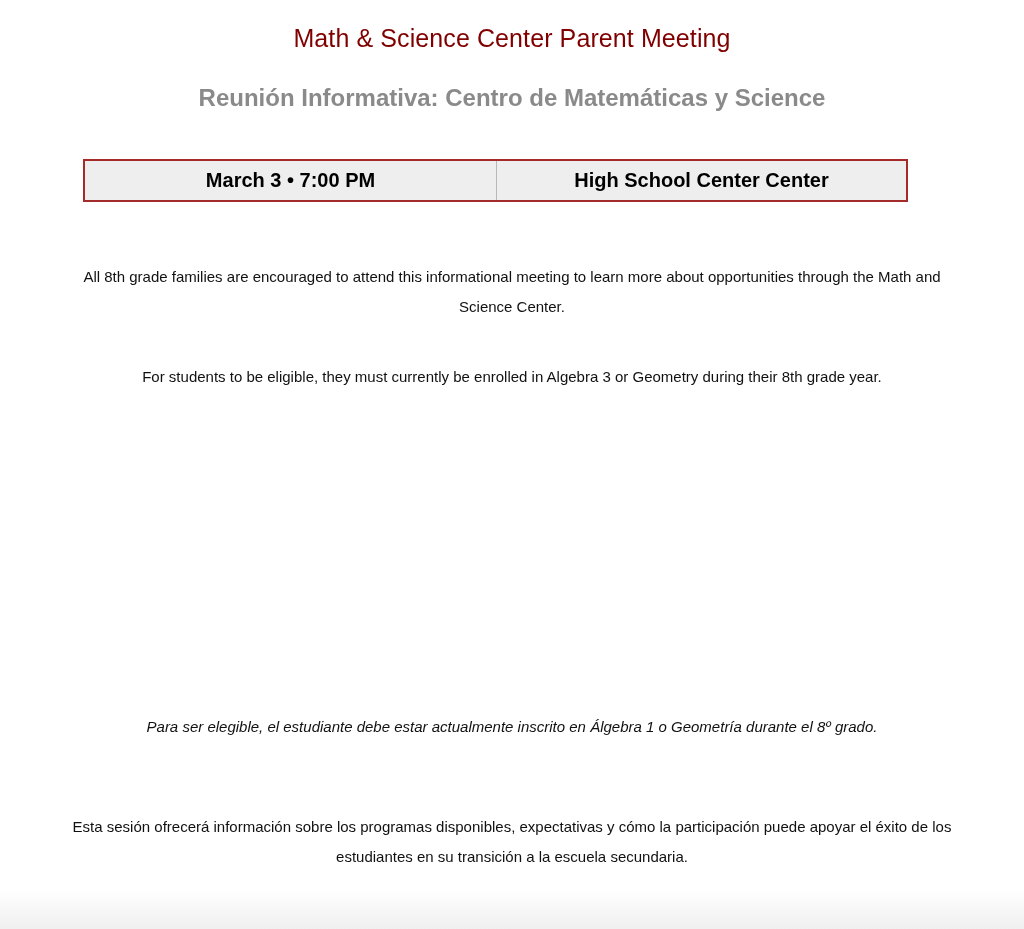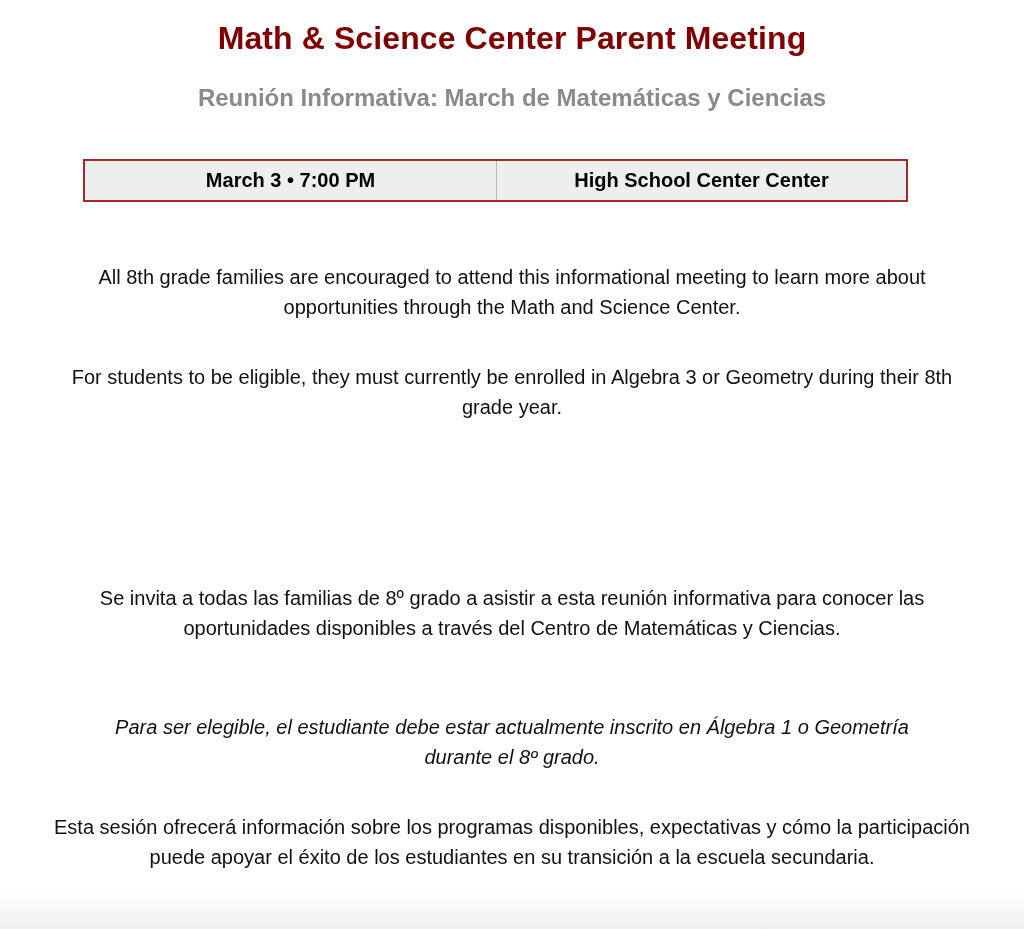--- a/index.html
+++ b/index.html
@@ -19,22 +19,22 @@
       position: absolute;
       left: 0; top: 0;
       width: 1024px;
       height: 929px;
     }
     .title {
       position: absolute;
       left: 0; right: 0;
       top: 18px;
       text-align: center;
-      font-size: 32px;
-      font-weight: bold;
+      font-size: 25px;
+      font-weight: normal;
       line-height: 40px;
       letter-spacing: 0.1px;
     }
     .subtitle {
       position: absolute;
       left: 0; right: 0;
       top: 82px;
       text-align: center;
       font-size: 24px;
       font-weight: bold;
@@ -61,21 +61,21 @@
     }
     .info-table td.left {
       width: 411px;
       border-right: 1px solid #b8b8b8;
     }
     .para {
       position: absolute;
       left: 40px;
       right: 40px;
       text-align: center;
-      font-size: 20px;
+      font-size: 15px;
       line-height: 30px;
       color: #111111;
     }
     .p1 { top: 262px; left: 70px; right: 70px; }
     .p2 { top: 362px; left: 50px; right: 50px; }
     .p3 { top: 462px; left: 50px; right: 50px; }
     .p4 { top: 583px; left: 70px; right: 70px; }
     .p5 { top: 712px; left: 80px; right: 80px; font-style: italic; }
     .p6 { top: 812px; left: 50px; right: 50px; }
     .bottom-fade {
@@ -85,32 +85,31 @@
       height: 40px;
       background: linear-gradient(to bottom, rgba(245,245,245,0) 0%, rgba(238,238,238,0.9) 100%);
       pointer-events: none;
     }
   </style>
 </head>
 <body>
 
 <div class="page">
   <h1 class="title" style="margin:0;color:#800000;">Math &amp; Science Center Parent Meeting</h1>
-  <h2 class="subtitle" style="margin:0;color:#8a8a8a;">Reunión Informativa: March de Matemáticas y Ciencias</h2>
+  <h2 class="subtitle" style="margin:0;color:#8a8a8a;">Reunión Informativa: Centro de Matemáticas y Science</h2>
 
   <table class="info-table" style="border-color:#a52a2a;">
     <tbody>
         <tr>
       <td class="left">March 3 • 7:00 PM</td>
       <td class="right">High School Center Center</td>
     </tr>
   </tbody>
     </table>
 
   <p class="para p1" style="margin:0;">All 8th grade families are encouraged to attend this informational meeting to learn more about opportunities through the Math and Science Center.</p>
   <p class="para p2" style="margin:0;">For students to be eligible, they must currently be enrolled in Algebra 3 or Geometry during their 8th grade year.</p>
 
-  <p class="para p4" style="margin:0;">Se invita a todas las familias de 8º grado a asistir a esta reunión informativa para conocer las oportunidades disponibles a través del Centro de Matemáticas y Ciencias.</p>
   <p class="para p5" style="margin:0;">Para ser elegible, el estudiante debe estar actualmente inscrito en Álgebra 1 o Geometría durante el 8º grado.</p>
   <p class="para p6" style="margin:0;">Esta sesión ofrecerá información sobre los programas disponibles, expectativas y cómo la participación puede apoyar el éxito de los estudiantes en su transición a la escuela secundaria.</p>
 
   <div class="bottom-fade"></div>
 </div>
 
 </body></html>

